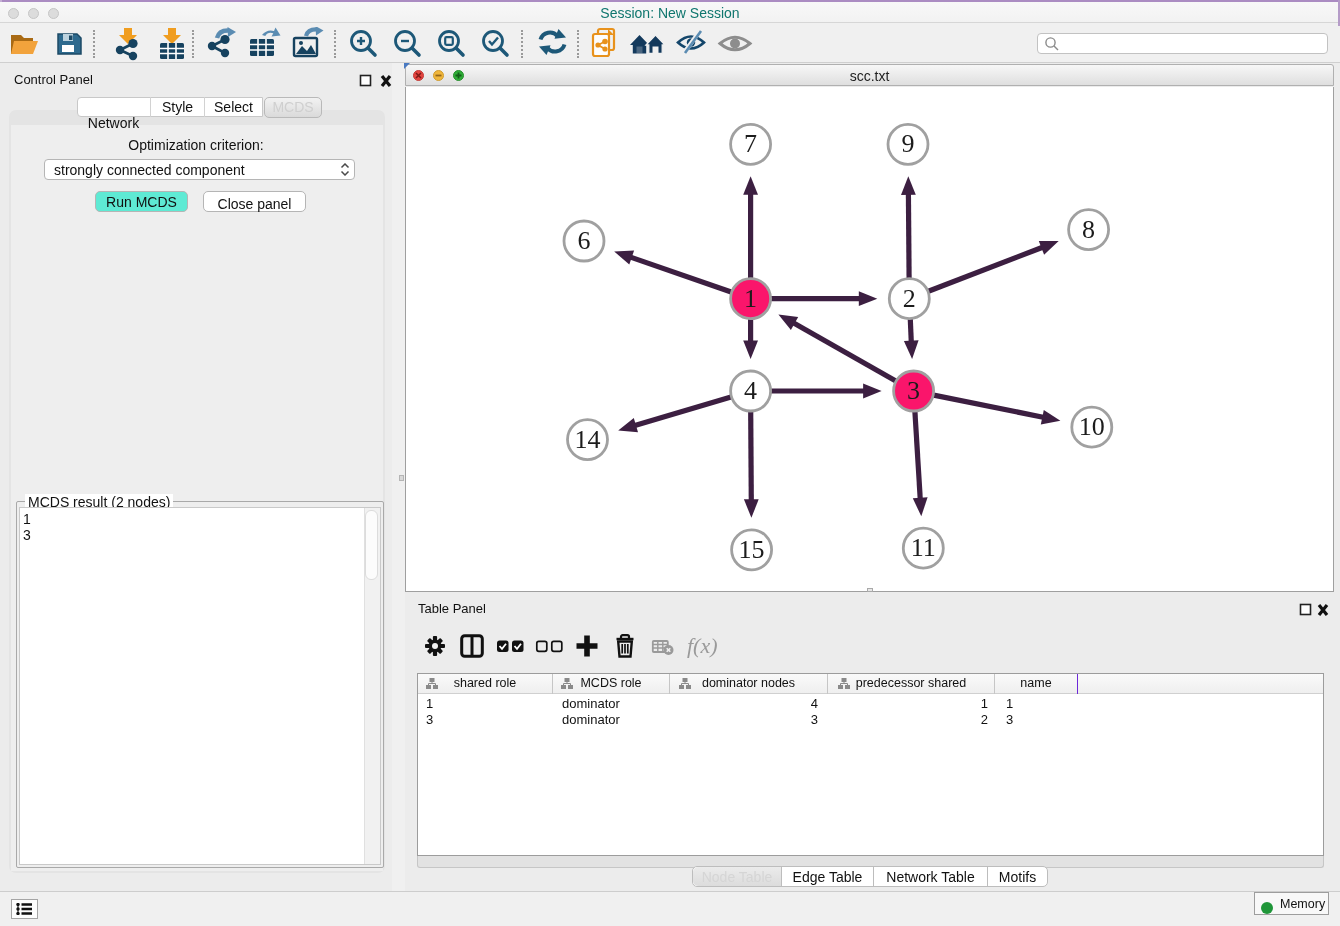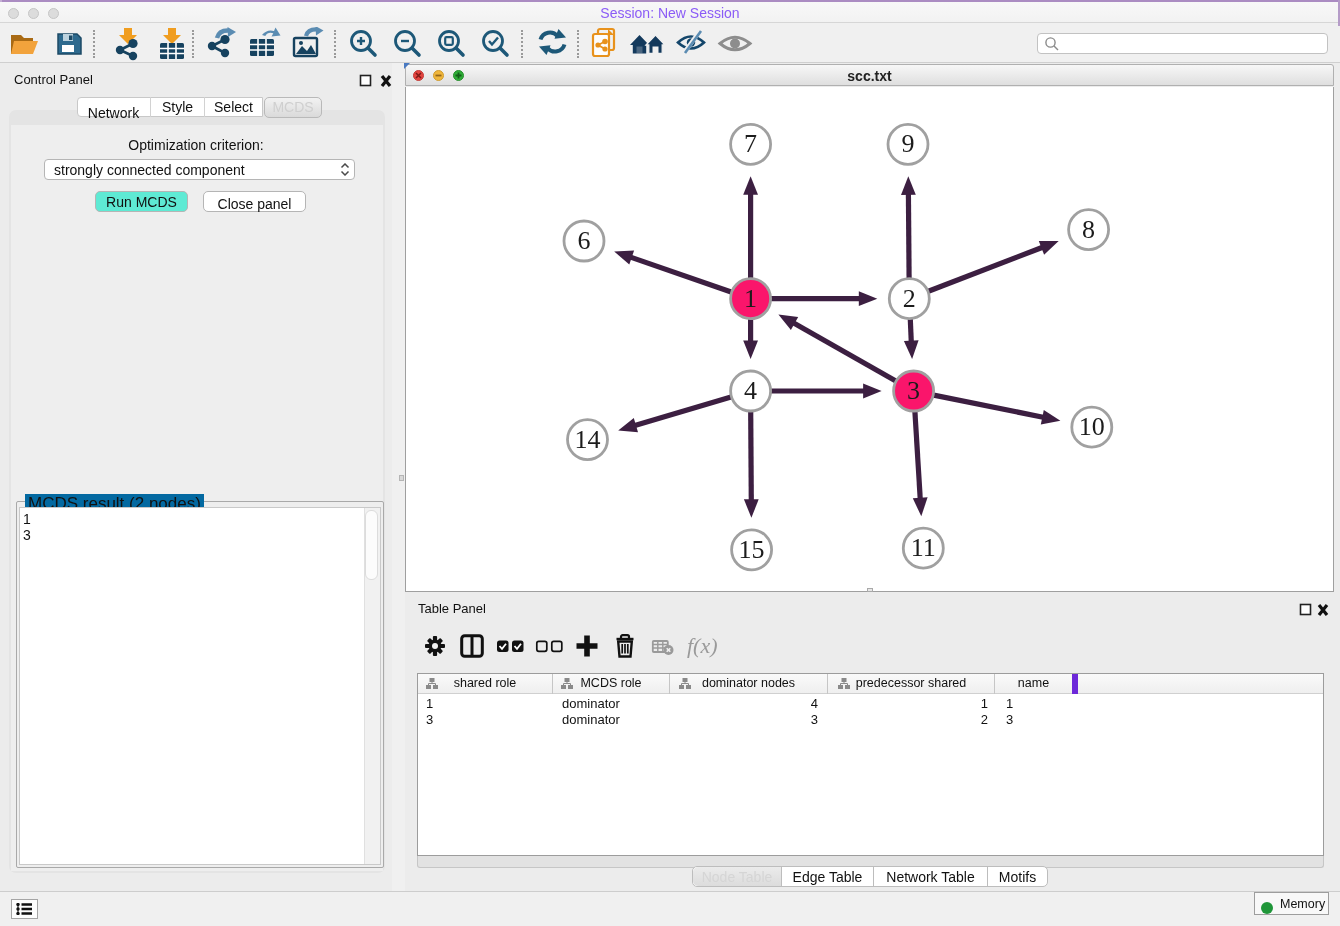--- a/index.html
+++ b/index.html
@@ -13,21 +13,21 @@
 <body>
 
 <div class="abs" style="left:0;top:0;width:1340px;height:2px;background:#ab8cc2;"></div>
 <div class="abs" style="left:0;top:0;width:2px;height:23px;background:#c4aed4;"></div>
 <div class="abs" style="right:0;top:0;width:2px;height:26px;background:#b59cc8;z-index:60;"></div>
 
 <div class="abs" style="left:0;top:2px;width:1340px;height:21px;background:linear-gradient(#f8f8f8,#f2f2f2);border-bottom:1px solid #d6d6d6;"></div>
 <div class="abs" style="left:8px;top:8px;width:11px;height:11px;border-radius:50%;background:#dcdcdc;border:1px solid #c6c6c6;"></div>
 <div class="abs" style="left:28px;top:8px;width:11px;height:11px;border-radius:50%;background:#dcdcdc;border:1px solid #c6c6c6;"></div>
 <div class="abs" style="left:48px;top:8px;width:11px;height:11px;border-radius:50%;background:#dcdcdc;border:1px solid #c6c6c6;"></div>
-<div class="abs" style="left:0;top:5px;width:1340px;text-align:center;font-size:14px;color:#8b5cf6;">Session: New Session</div>
+<div class="abs" style="left:0;top:5px;width:1340px;text-align:center;font-size:14px;color:#0f766e;">Session: New Session</div>
 
 <div class="abs" id="toolbar" style="left:0;top:23px;width:1340px;height:40px;background:#f0f0f0;border-bottom:1px solid #cfcfcf;">
   <div class="seph" style="left:93px;top:7px;"></div>
   <div class="seph" style="left:192px;top:7px;"></div>
   <div class="seph" style="left:334px;top:7px;"></div>
   <div class="seph" style="left:521px;top:7px;"></div>
   <div class="seph" style="left:577px;top:7px;"></div>
   <svg class="abs" style="left:6px;top:4px;" width="770" height="34" viewBox="0 0 770 34">
 
     <g>
@@ -157,48 +157,48 @@
   <svg class="abs" style="left:359px;top:11px;" width="34" height="14" viewBox="0 0 34 14">
     <rect x="1.5" y="1.5" width="10" height="10" fill="#fff" stroke="#222" stroke-width="1.6"></rect>
     <path d="M23 2 L31 12 M31 2 L23 12" stroke="#111" stroke-width="3.2"></path>
   </svg>
 
   <div class="abs" style="left:9px;top:47px;width:376px;height:763px;background:#e4e4e4;border-radius:7px;"></div>
   <div class="abs" style="left:11px;top:62px;width:372px;height:746px;background:#eeeeee;"></div>
 
   <div class="abs" style="left:77px;top:34px;width:186px;height:20px;background:#ffffff;border:1px solid #c8c8c8;border-radius:4px 0 0 4px;"></div>
   <div class="abs" style="left:77px;top:34px;width:186px;height:20px;display:flex;">
-    <div style="width:74px;text-align:center;font-size:14px;color:#111;padding-top:8px;border-right:1px solid #d2d2d2;">Network</div>
+    <div style="width:74px;text-align:center;font-size:14px;color:#111;padding-top:18px;border-right:1px solid #d2d2d2;">Network</div>
     <div style="width:54px;text-align:center;font-size:14px;color:#111;padding-top:2px;border-right:1px solid #d2d2d2;">Style</div>
     <div style="width:57px;text-align:center;font-size:14px;color:#111;padding-top:2px;">Select</div>
   </div>
   <div class="abs" style="left:264px;top:34px;width:58px;height:21px;background:linear-gradient(#f2f2f2,#dadada);border:1px solid #b9b9b9;border-radius:5px;text-align:center;font-size:14px;color:#cfcfcf;padding-top:1px;">MCDS</div>
 
   <div class="abs" style="left:0;top:74px;width:392px;text-align:center;font-size:14px;color:#111;">Optimization criterion:</div>
   <div class="abs" style="left:44px;top:96px;width:311px;height:21px;background:#ffffff;border:1px solid #b5b5b5;border-radius:4px;font-size:14px;color:#111;padding:2px 0 4px 9px;">strongly connected component</div>
   <svg class="abs" style="left:340px;top:100px;" width="10" height="13" viewBox="0 0 10 13">
     <path d="M1.5 4.5 L5 1 L8.5 4.5 M1.5 8.5 L5 12 L8.5 8.5" fill="none" stroke="#4a4a4a" stroke-width="1.5"></path>
   </svg>
   <div class="abs" style="left:95px;top:128px;width:93px;height:21px;background:#5eead4;border:1px solid #b5b5b5;border-radius:5px;text-align:center;font-size:14px;color:#111;padding-top:2px;">Run MCDS</div>
   <div class="abs" style="left:203px;top:128px;width:103px;height:21px;background:#ffffff;border:1px solid #b5b5b5;border-radius:5px;text-align:center;font-size:14px;color:#111;padding-top:4px;">Close panel</div>
 
   <div class="abs" style="left:16px;top:438px;width:368px;height:367px;border:1px solid #a9a9a9;border-radius:2px;"></div>
-  <div class="abs" style="left:25px;top:431px;background:#0369a1;padding:0 3px;font-size:17px;color:#111;">MCDS result (2 nodes)</div>
+  <div class="abs" style="left:25px;top:431px;background:#ffffff;padding:0 3px;font-size:14px;color:#111;">MCDS result (2 nodes)</div>
   <div class="abs" style="left:19px;top:444px;width:362px;height:358px;background:#ffffff;border:1px solid #c9c9c9;"></div>
   <div class="abs" style="left:364px;top:445px;width:16px;height:356px;background:#f1f1f1;border-left:1px solid #e0e0e0;"></div>
   <div class="abs" style="left:365px;top:447px;width:13px;height:70px;background:#fcfcfc;border:1px solid #dcdcdc;border-radius:6px;"></div>
   <div class="abs" style="left:23px;top:448px;font-size:14px;color:#111;line-height:16px;">1<br>3</div>
 </div>
 
 <div class="abs" style="left:392px;top:63px;width:13px;height:830px;background:#f0f0f0;"></div>
 <div class="abs" style="left:399px;top:475px;width:5px;height:6px;background:#d9d9d9;border:1px solid #b5b5b5;"></div>
 
 <div class="abs" style="left:405px;top:64px;width:929px;height:528px;">
   <div class="abs" style="left:0;top:0;width:929px;height:22px;background:linear-gradient(#f7f7f7,#dfdfdf);border:1px solid #b0b0b0;border-radius:3px 3px 0 0;"></div>
-  <div class="abs" style="left:0;top:4px;width:929px;text-align:center;font-size:14px;font-weight:700;color:#222;">scc.txt</div>
+  <div class="abs" style="left:0;top:4px;width:929px;text-align:center;font-size:14px;font-weight:400;color:#222;">scc.txt</div>
   <div class="abs" style="left:8px;top:6px;width:11px;height:11px;border-radius:50%;background:#e5443f;border:1px solid #c33a36;"></div>
   <svg class="abs" style="left:8px;top:6px;" width="11" height="11" viewBox="0 0 11 11">
       <path d="M3 3 L8 8 M8 3 L3 8" stroke="#7e1a17" stroke-width="1.6"></path>
     </svg>
   <div class="abs" style="left:28px;top:6px;width:11px;height:11px;border-radius:50%;background:#f0b63b;border:1px solid #d09c2e;"></div>
   <svg class="abs" style="left:28px;top:6px;" width="11" height="11" viewBox="0 0 11 11">
       <path d="M2.5 5.5 h6" stroke="#93661b" stroke-width="1.8"></path>
     </svg>
   <div class="abs" style="left:48px;top:6px;width:11px;height:11px;border-radius:50%;background:#2fad37;border:1px solid #268e2d;"></div>
   <svg class="abs" style="left:48px;top:6px;" width="11" height="11" viewBox="0 0 11 11">
@@ -334,21 +334,21 @@
   </svg>
 
   <div class="abs" style="left:12px;top:77px;width:907px;height:183px;background:#ffffff;border:1px solid #9c9c9c;"></div>
   <div class="abs" style="left:13px;top:78px;width:905px;height:20px;background:linear-gradient(#fafafa,#efefef);border-bottom:1px solid #d0d0d0;"></div>
 
   <div class="abs" style="left:13px;top:78px;height:20px;display:flex;font-size:12.5px;color:#111;">
     <div style="width:135px;position:relative;border-right:1px solid #c6c6c6;text-align:center;padding-top:2px;">shared role</div>
     <div style="width:117px;position:relative;border-right:1px solid #c6c6c6;text-align:center;padding-top:2px;">MCDS role</div>
     <div style="width:158px;position:relative;border-right:1px solid #c6c6c6;text-align:center;padding-top:2px;">dominator nodes</div>
     <div style="width:167px;position:relative;border-right:1px solid #c6c6c6;text-align:center;padding-top:2px;">predecessor shared</div>
-    <div style="width:83px;position:relative;border-right:6px solid #6d28d9;text-align:center;padding-top:2px;">name</div>
+    <div style="width:83px;position:relative;border-right:1px solid #6d28d9;text-align:center;padding-top:2px;">name</div>
   </div>
 
   <svg class="abs" style="left:13px;top:78px;" width="700" height="20" viewBox="0 0 700 20">
     <g fill="#8a8a8a">
       <g transform="translate(8,4)">
           <rect x="3.5" y="0" width="5" height="4"></rect>
           <rect x="0" y="7" width="5" height="4"></rect>
           <rect x="7" y="7" width="5" height="4"></rect>
           <path d="M6 4 v2 M2.5 7 v-1.5 h7 V7" stroke="#8a8a8a" fill="none"></path>
         </g>

